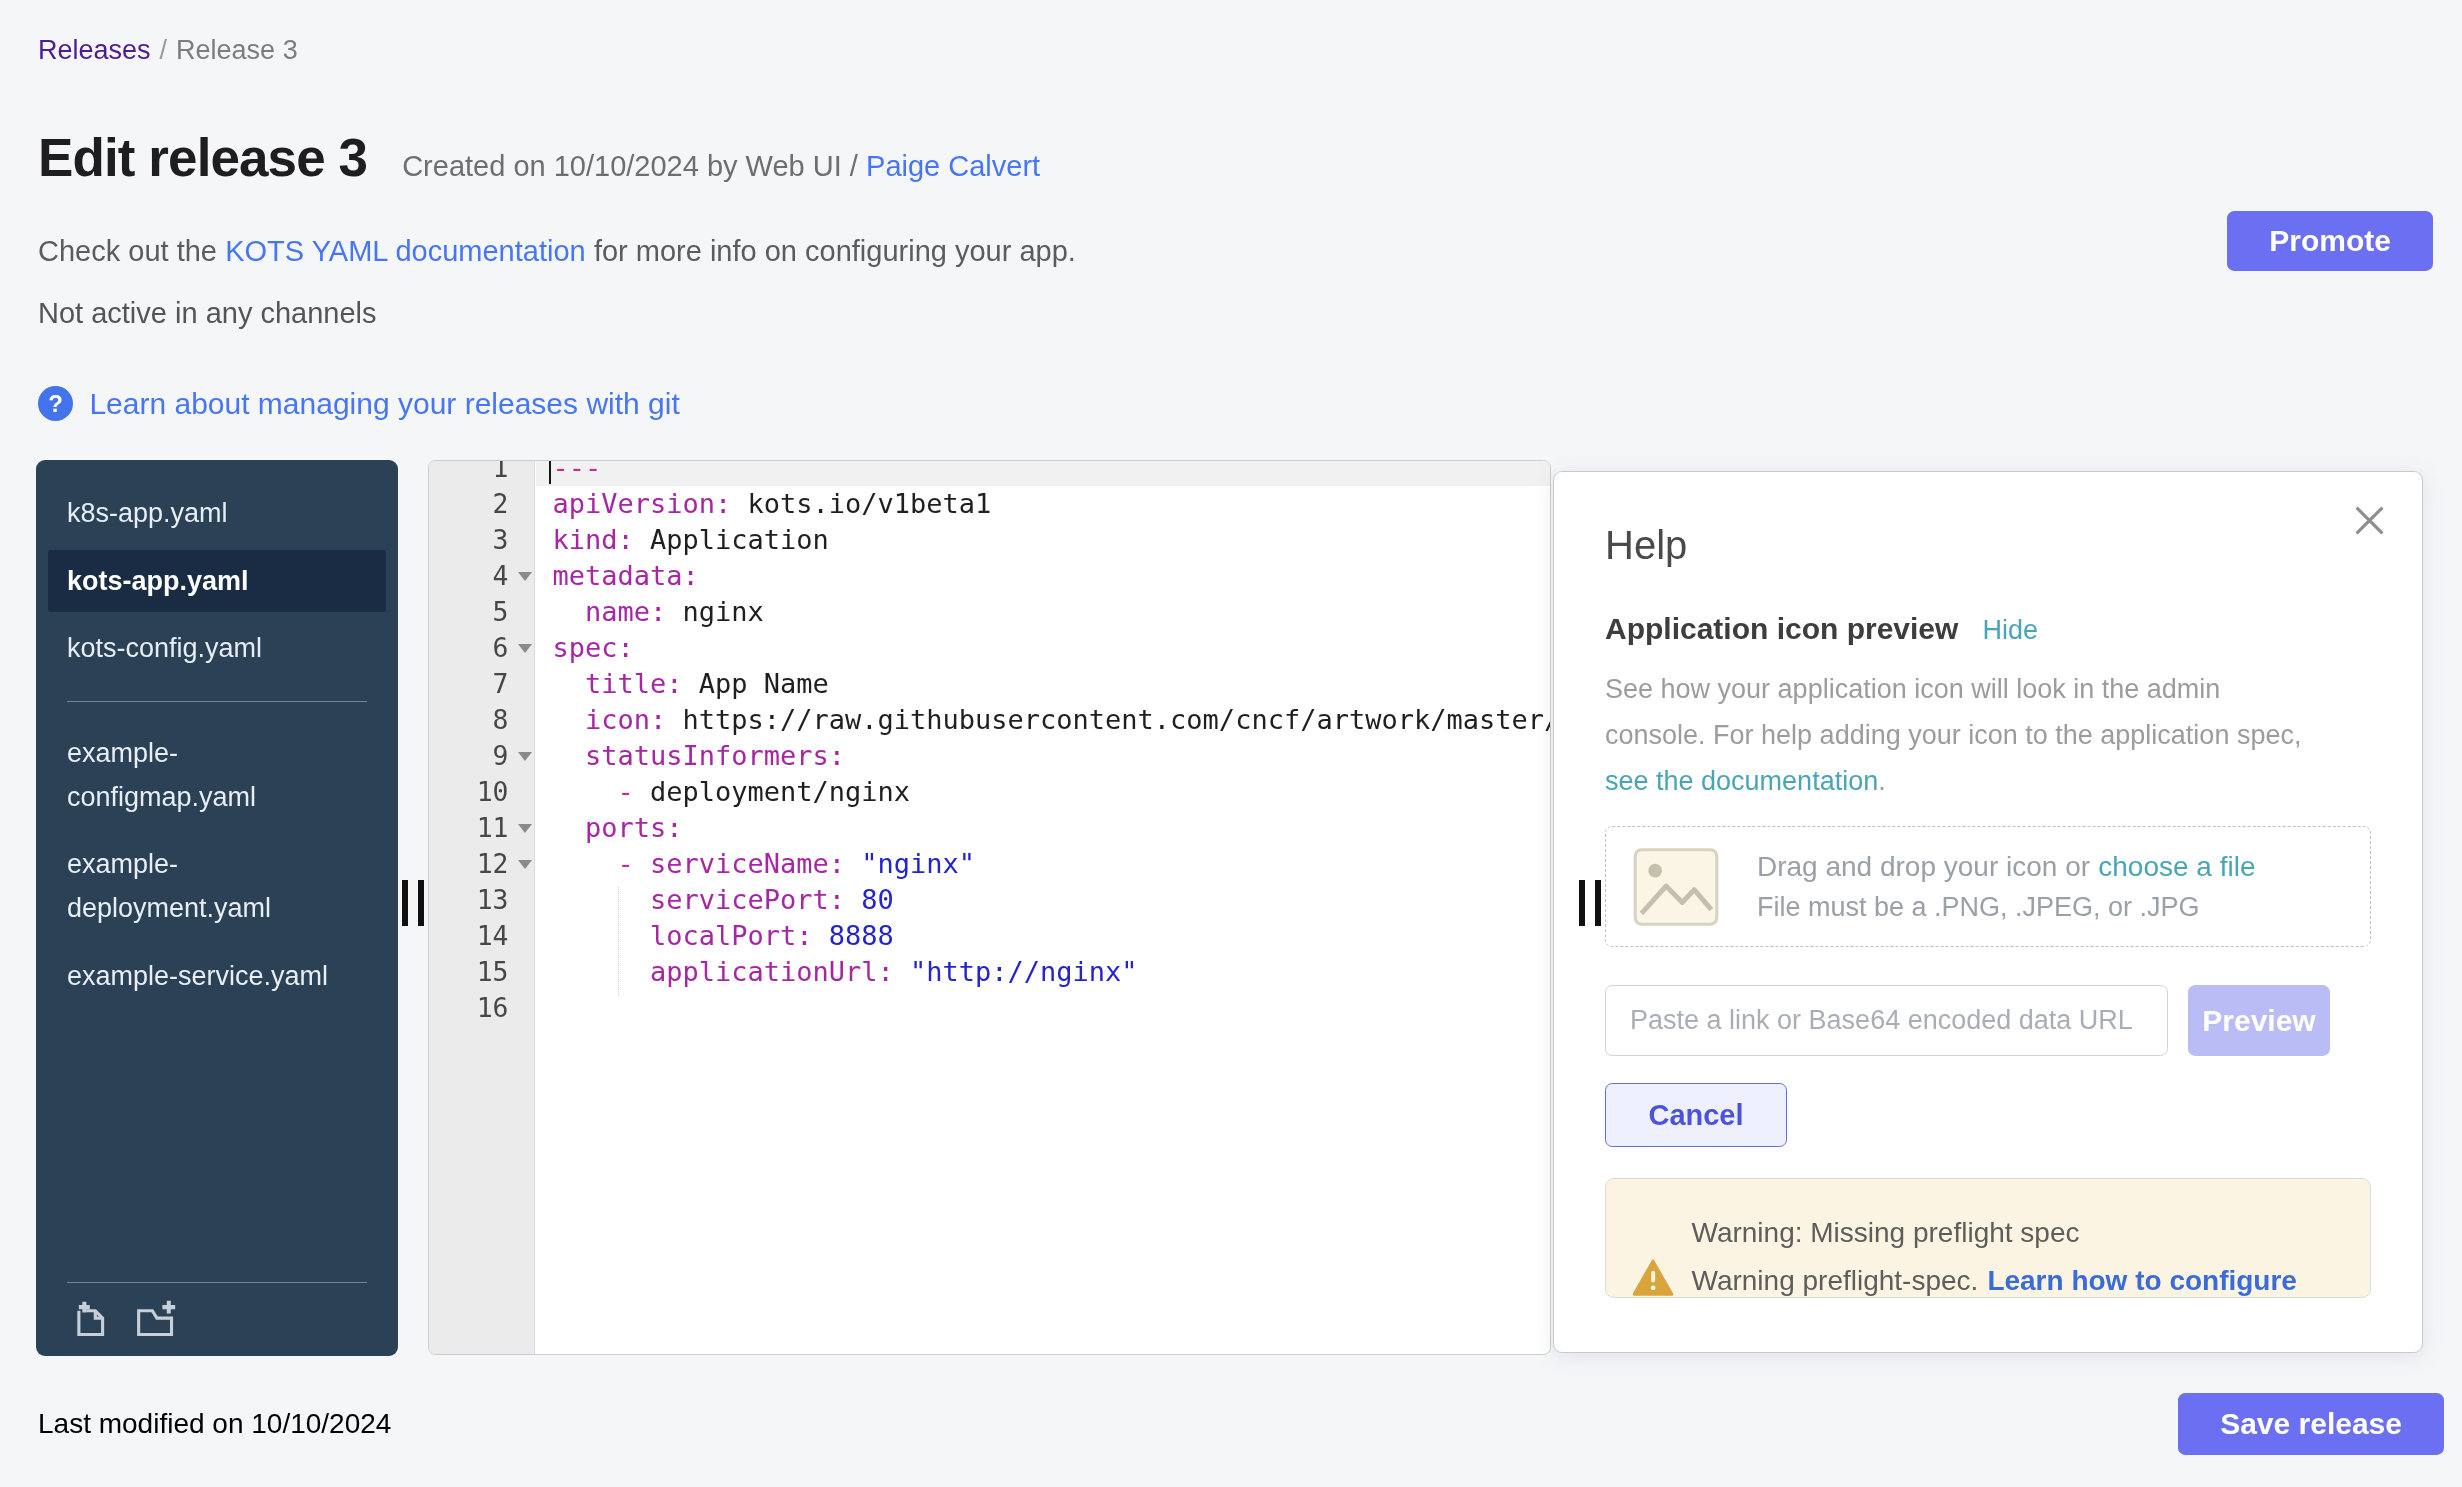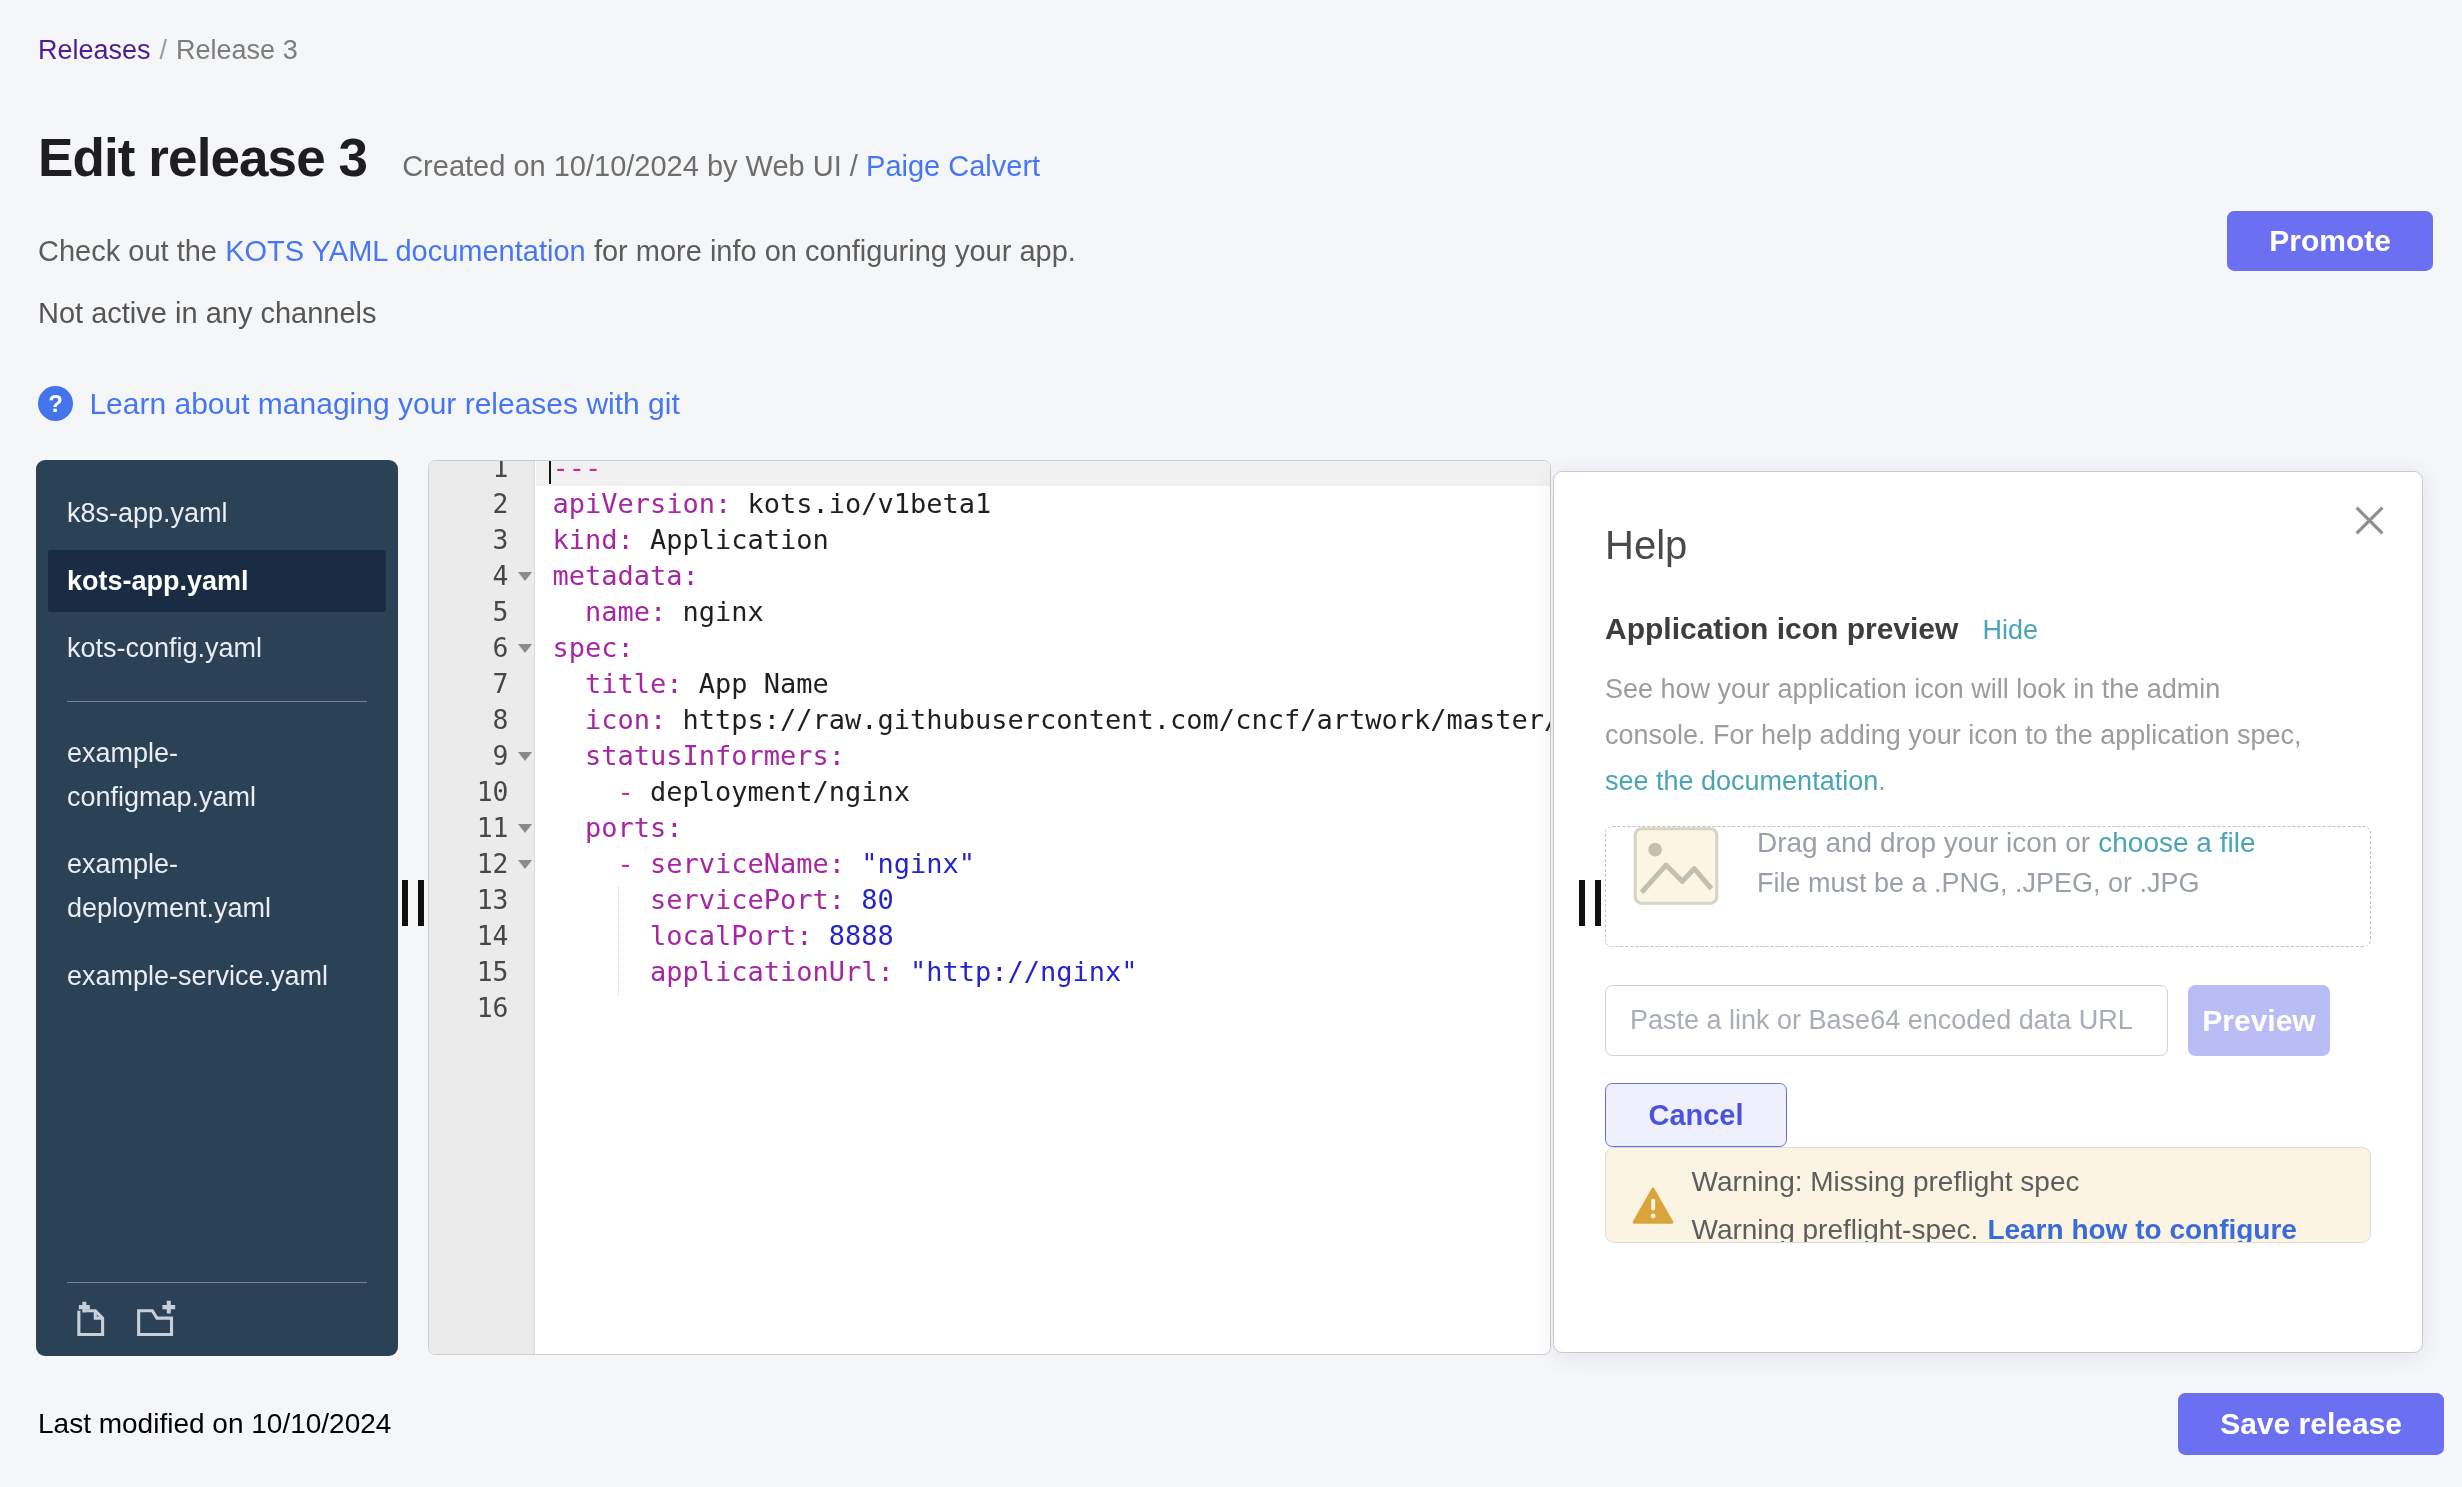--- a/index.html
+++ b/index.html
@@ -113,21 +113,21 @@
   .help-close { position:absolute; top:31px; right:35px; cursor:pointer; }
   .help-title { margin-top:51px; font-size:40px; color:#4a4a4a; }
   .help-section-row { margin-top:44px; display:flex; align-items:baseline; }
   .help-section-title { font-size:30px; font-weight:700; color:#3d3d3d; }
   .hide-link { font-size:27px; color:#49a5b5; margin-left:24px; text-decoration:none; cursor:pointer; }
   .help-desc { margin-top:20px; font-size:27px; line-height:46px; color:#9c9c9c; }
   .teal-link { color:#49a5b5; text-decoration:none; cursor:pointer; }
 
   .dropzone {
     margin-top:22px; height:121px; border:1.8px dashed #bcc2c9; border-radius:7.3px;
-    display:flex; padding:0 27px; cursor:pointer;
+    display:flex; align-items:center; padding:0 27px; cursor:pointer;
   }
   .dz-text { margin-left:38px; }
   .dz-main { font-size:28px; color:#9aa0a8; }
   .dz-main a { margin-left:8.2px; }
   .dz-sub { font-size:27px; color:#9aa0a8; margin-top:9px; }
 
   .icon-input-row { margin-top:38px; display:flex; align-items:center; }
   .icon-url-input {
     width:563px; height:71px; border:1.8px solid #cfd2d6; border-radius:7.3px;
     font-family:inherit; font-size:27px; color:#333; padding:0 24px;
@@ -138,22 +138,22 @@
     margin-left:20px; width:142px; height:71px; background:#babcf5; color:#fff;
     font-weight:700; font-size:30px; border-radius:7.3px;
   }
   .cancel-btn {
     margin-top:27px; width:182px; height:64px; background:#eef0fe;
     border:1.8px solid #666be0; color:#4d52de; font-weight:700; font-size:29px;
     border-radius:7.3px;
   }
 
   .warning-box {
-    height:96px; background:#fbf4e2; border:0.9px solid #dcdcdc;
-    border-radius:9px; padding:22px 25.5px 0 25.5px; display:flex; align-items:center;
+    margin-top:31px; height:120px; background:#fbf4e2; border:0.9px solid #dcdcdc;
+    border-radius:9px; padding:22px 25.5px 0 25.5px; display:flex; align-items:flex-end;
     overflow:hidden;
   }
   .warn-texts { margin-left:18px; }
   .warn-line1 { font-size:28px; color:#5d5d5d; }
   .warn-line2 { font-size:28px; color:#5d5d5d; margin-top:16.4px; }
   .warn-line2 a { color:#3a6cd9; text-decoration:none; margin-left:9px; font-weight:700; cursor:pointer; }
 
   
   .footer-modified { position:absolute; left:38px; top:1408px; font-size:28px; color:#000000; }
   .save-btn { position:absolute; right:18px; top:1393px; height:62px; }

